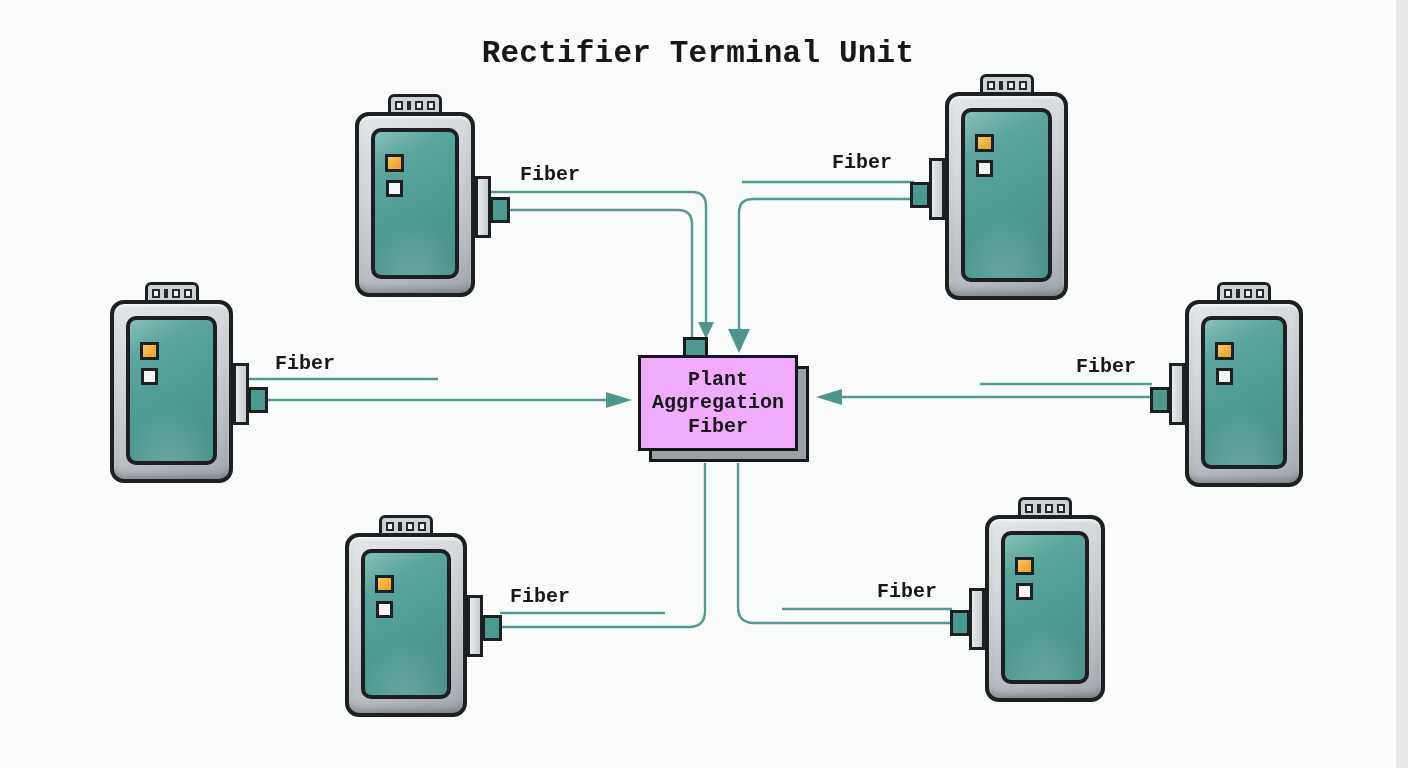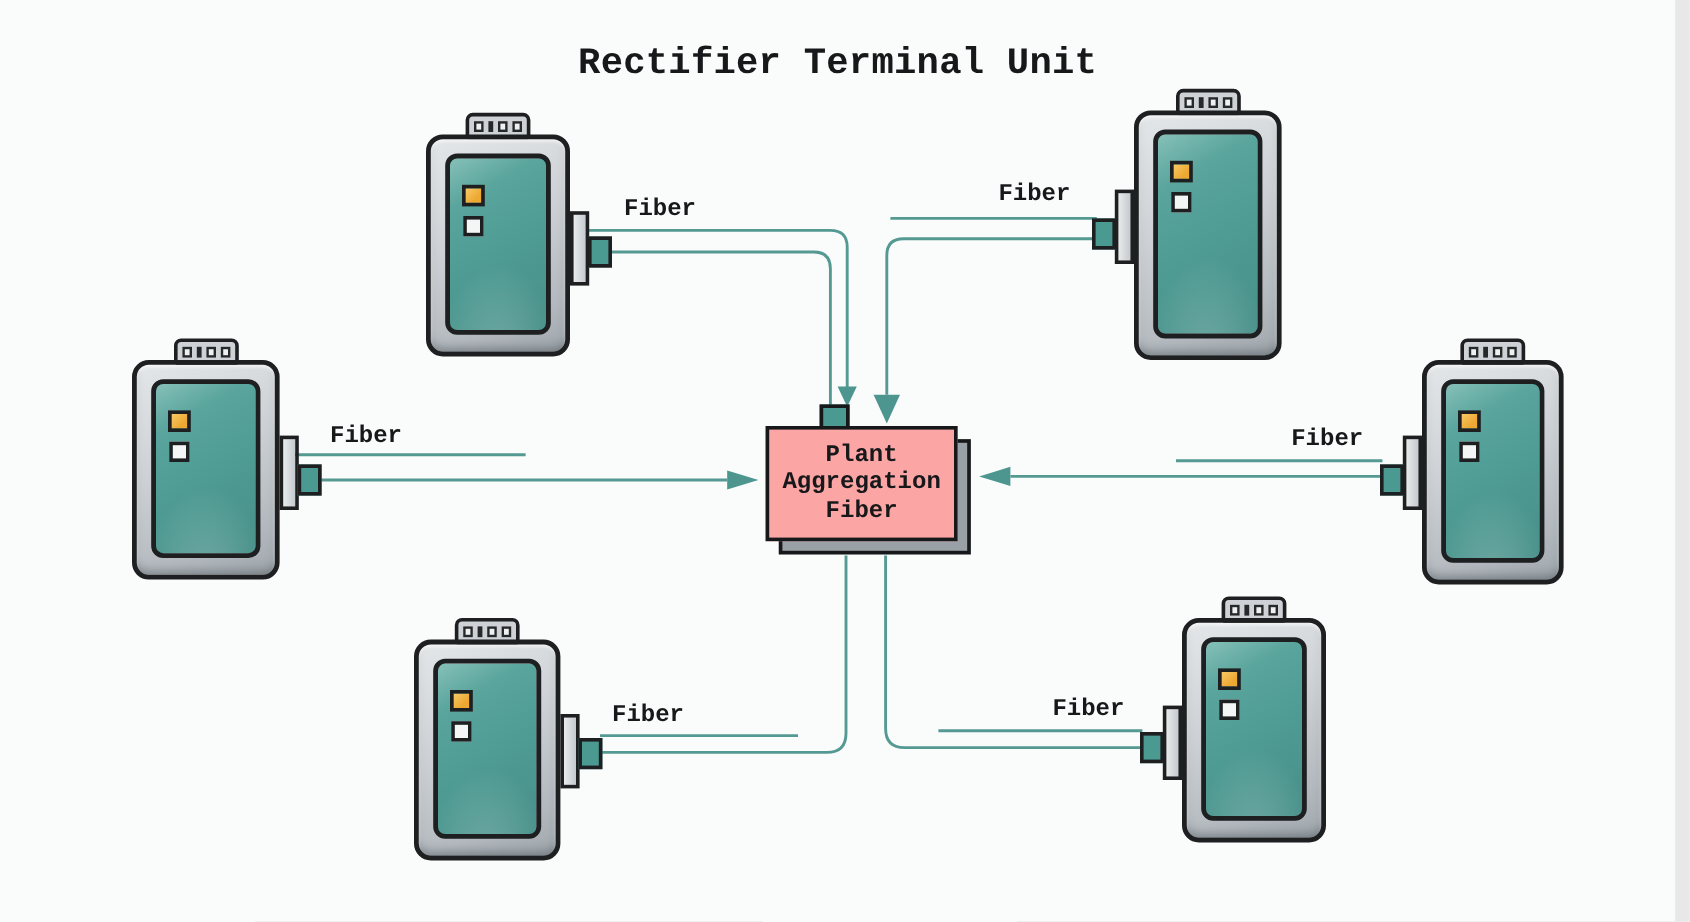--- a/index.html
+++ b/index.html
@@ -63,21 +63,21 @@
     font-size:20px;font-weight:700;white-space:nowrap;
   }
 
   
   .switch-shadow{position:absolute;left:649px;top:366px;width:160px;height:96px;
     background:#99a0a6;border:3px solid #16181a;}
   .switch-port{position:absolute;left:683px;top:337px;width:25px;height:22px;
     background:#4b9a92;border:3px solid #16181a;}
   .switch-box{
     position:absolute;left:638px;top:355px;width:160px;height:96px;
-    background:#fca5a5;border:3px solid #16181a;
+    background:#f0abfc;border:3px solid #16181a;
     display:flex;flex-direction:column;align-items:center;justify-content:center;
     font-size:20px;font-weight:700;line-height:1.18;text-align:center;
   }
 </style>
 </head>
 <body>
 
 <div id="stage">
 
   <svg class="links" viewBox="0 0 1408 768" fill="none" stroke="#549a93" stroke-width="2.4">

